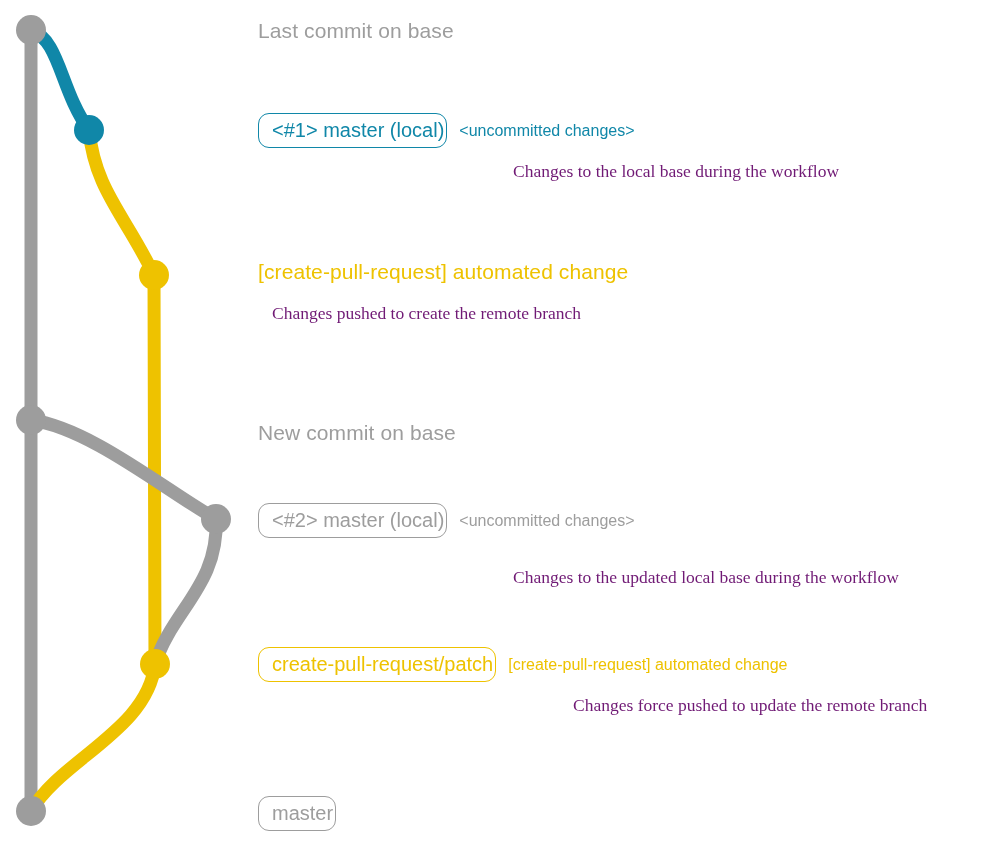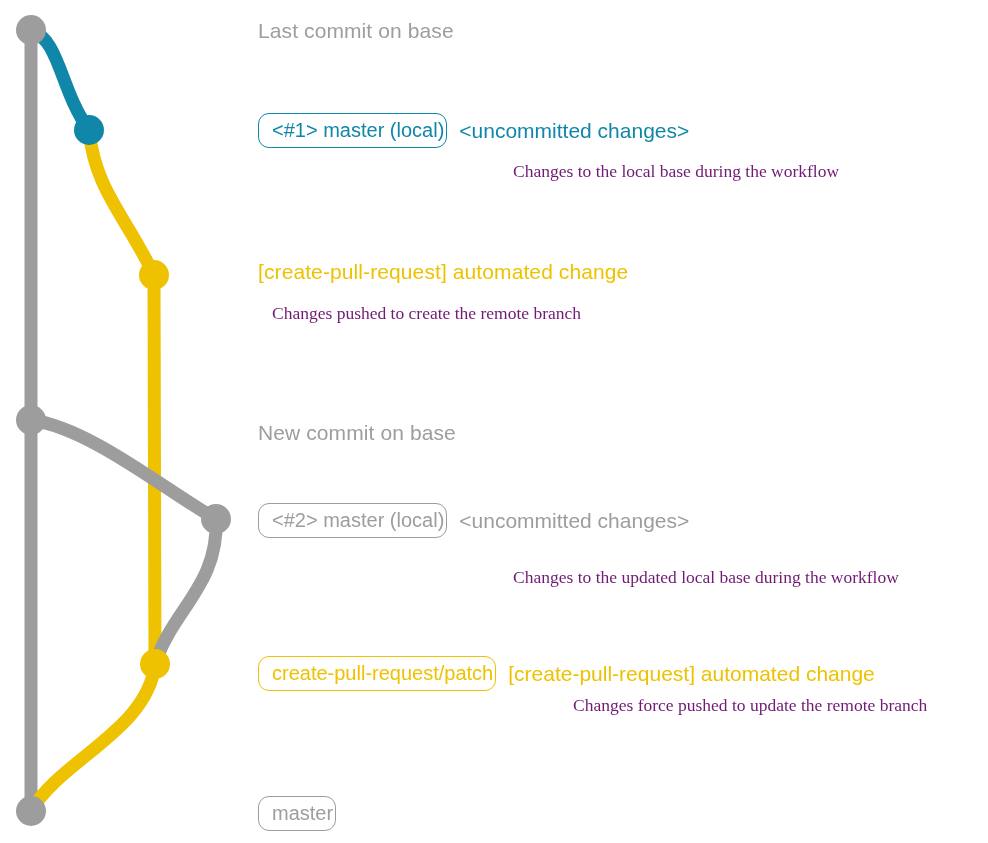--- a/index.html
+++ b/index.html
@@ -76,21 +76,21 @@
   .chip.gray   { border-color: #9d9d9d; color: #9d9d9d; }
 
   .chip-line {
     display: flex;
     align-items: center;
     gap: 12px;
     white-space: nowrap;
   }
 
   .inline-note {
-    font-size: 21px;
+    font-size: 16px;
     line-height: 26px;
     white-space: nowrap;
   }
   .inline-note.blue   { color: #1087a8; }
   .inline-note.gray   { color: #9d9d9d; }
   .inline-note.yellow { color: #eec200; }
 </style>
 </head>
 <body>
 
@@ -144,21 +144,21 @@
 
   <div class="row" style="top:503px;">
     <div class="chip-line" style="position:absolute; left:258px; top:0;">
       <span class="chip gray">&lt;#2&gt; master (local)</span>
       <span class="inline-note gray">&lt;uncommitted changes&gt;</span>
     </div>
     <div class="desc" style="position:absolute; left:513px; top:51px;">Changes to the updated local base during the workflow</div>
   </div>
 
   <div class="row" style="top:647px;">
-    <div class="chip-line" style="position:absolute; left:258px; top:9px;">
+    <div class="chip-line" style="position:absolute; left:258px; top:0;">
       <span class="chip yellow">create-pull-request/patch</span>
       <span class="inline-note yellow">[create-pull-request] automated change</span>
     </div>
     <div class="desc" style="position:absolute; left:573px; top:35px;">Changes force pushed to update the remote branch</div>
   </div>
 
   <div class="row" style="top:796px;">
     <div class="chip-line" style="position:absolute; left:258px; top:0;">
       <span class="chip gray">master</span>
     </div>

